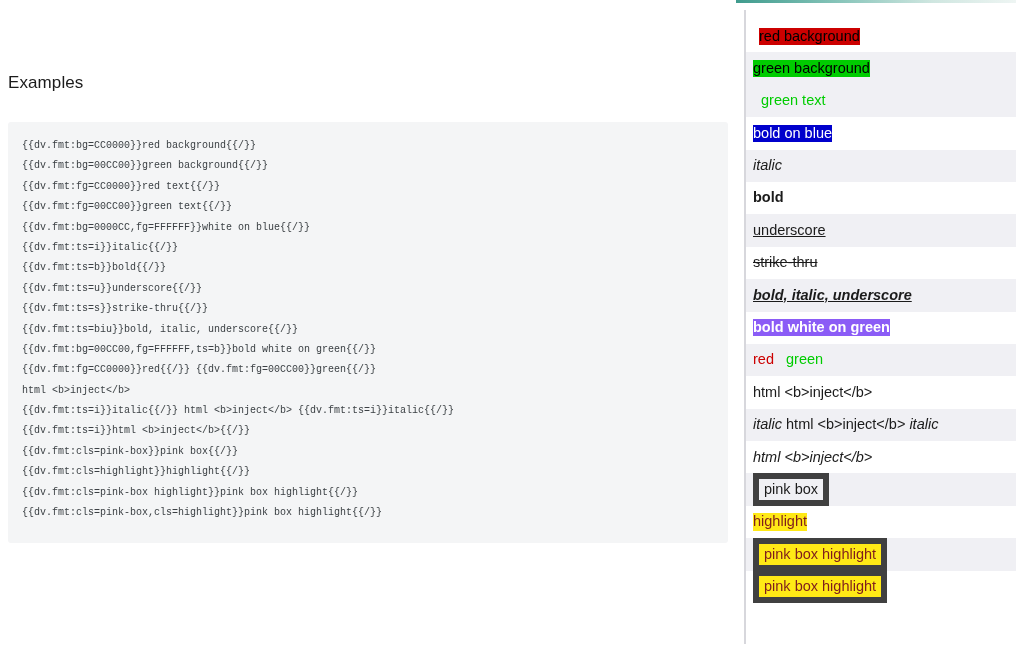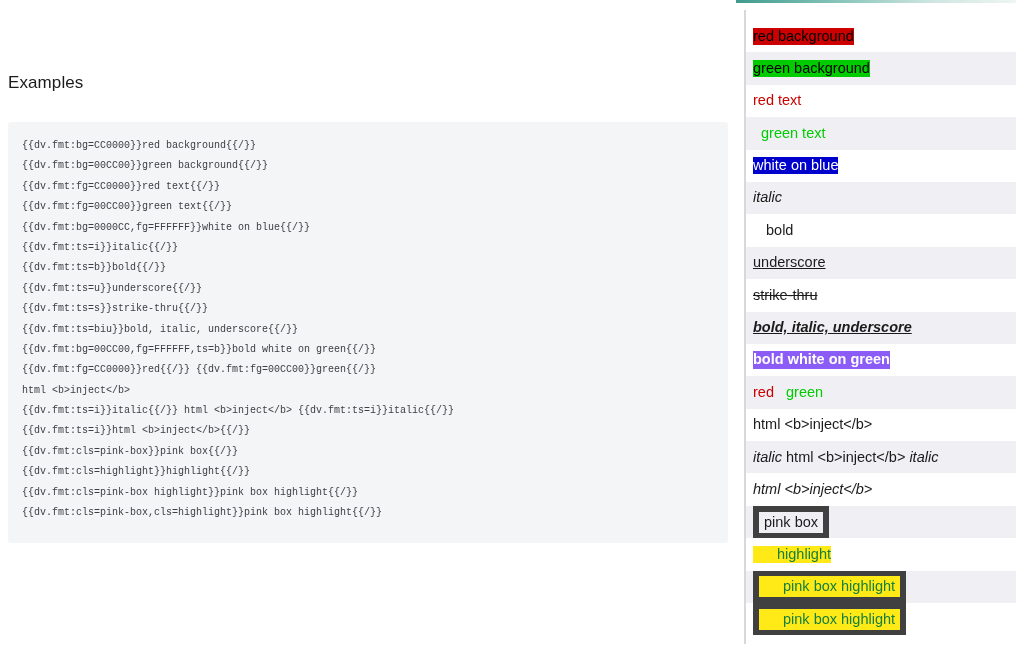--- a/index.html
+++ b/index.html
@@ -80,38 +80,38 @@
     font-size: 14.5px;
     color: #1b1b1b;
     line-height: 1.2;
     white-space: pre;
     overflow: hidden;
   }
   .prow.alt { background: #f0f0f4; }
   .prow.spacer { height: 10px; padding: 0; }
 
   
-  .bg-red    { background:#CC0000; color:#000; }
+  .bg-red    { background:#CC0000; color:#000;margin-left:6px; }
   .bg-green  { background:#00CC00; color:#000; }
   .fg-red    { color:#CC0000; }
   .fg-green  { color:#00CC00;margin-left:8px; }
   .bg-blue-fg-white { background:#0000CC; color:#FFFFFF; }
   .ts-i { font-style: italic; }
-  .ts-b { font-weight: normal; margin-left: 13px; }
+  .ts-b { font-weight: bold; }
   .ts-u { text-decoration: underline; }
   .ts-s { text-decoration: line-through; }
   .ts-biu { font-weight: bold; font-style: italic; text-decoration: underline; }
   .bg-green-fg-white-b { background:#8b5cf6; color:#FFFFFF; font-weight:bold; }
   .pink-box {
     border: 6px solid #404040;
     padding: 1px 5px 2px 5px;
     display: inline-block;
     line-height: 1.25;
   }
-  .highlight { background: #ffe916; color:#15803d;padding-left:24px; }
+  .highlight { background: #ffe916; color:#7f1d1d; }
   .pink-box.highlight { background:#ffe916; }
 </style>
 </head>
 <body>
 
 <div class="page">
 
   <div class="left-pane">
 
     <div class="section-heading">Examples</div>
@@ -141,23 +141,22 @@
   </div>
 
   <div class="right-pane">
     <div class="top-rule"></div>
     <div class="preview-gutter"></div>
 
     <div class="preview-list" id="preview-list">
       <div class="prow spacer"></div>
     <div class="prow"><span class="bg-red">red background</span></div>
         <div class="prow alt"><span class="bg-green">green background</span></div>
-        <div class="prow"><span class="fg-red">red text</span></div>
         <div class="prow alt"><span class="fg-green">green text</span></div>
-        <div class="prow"><span class="bg-blue-fg-white">white on blue</span></div>
+        <div class="prow"><span class="bg-blue-fg-white">bold on blue</span></div>
         <div class="prow alt"><span class="ts-i">italic</span></div>
         <div class="prow"><span class="ts-b">bold</span></div>
         <div class="prow alt"><span class="ts-u">underscore</span></div>
         <div class="prow"><span class="ts-s">strike-thru</span></div>
         <div class="prow alt"><span class="ts-biu">bold, italic, underscore</span></div>
         <div class="prow"><span class="bg-green-fg-white-b">bold white on green</span></div>
         <div class="prow alt"><span class="fg-red">red</span><span> </span><span class="fg-green">green</span></div>
         <div class="prow"><span>html &lt;b&gt;inject&lt;/b&gt;</span></div>
         <div class="prow alt"><span class="ts-i">italic</span><span> html &lt;b&gt;inject&lt;/b&gt; </span><span class="ts-i">italic</span></div>
         <div class="prow"><span class="ts-i">html &lt;b&gt;inject&lt;/b&gt;</span></div>

